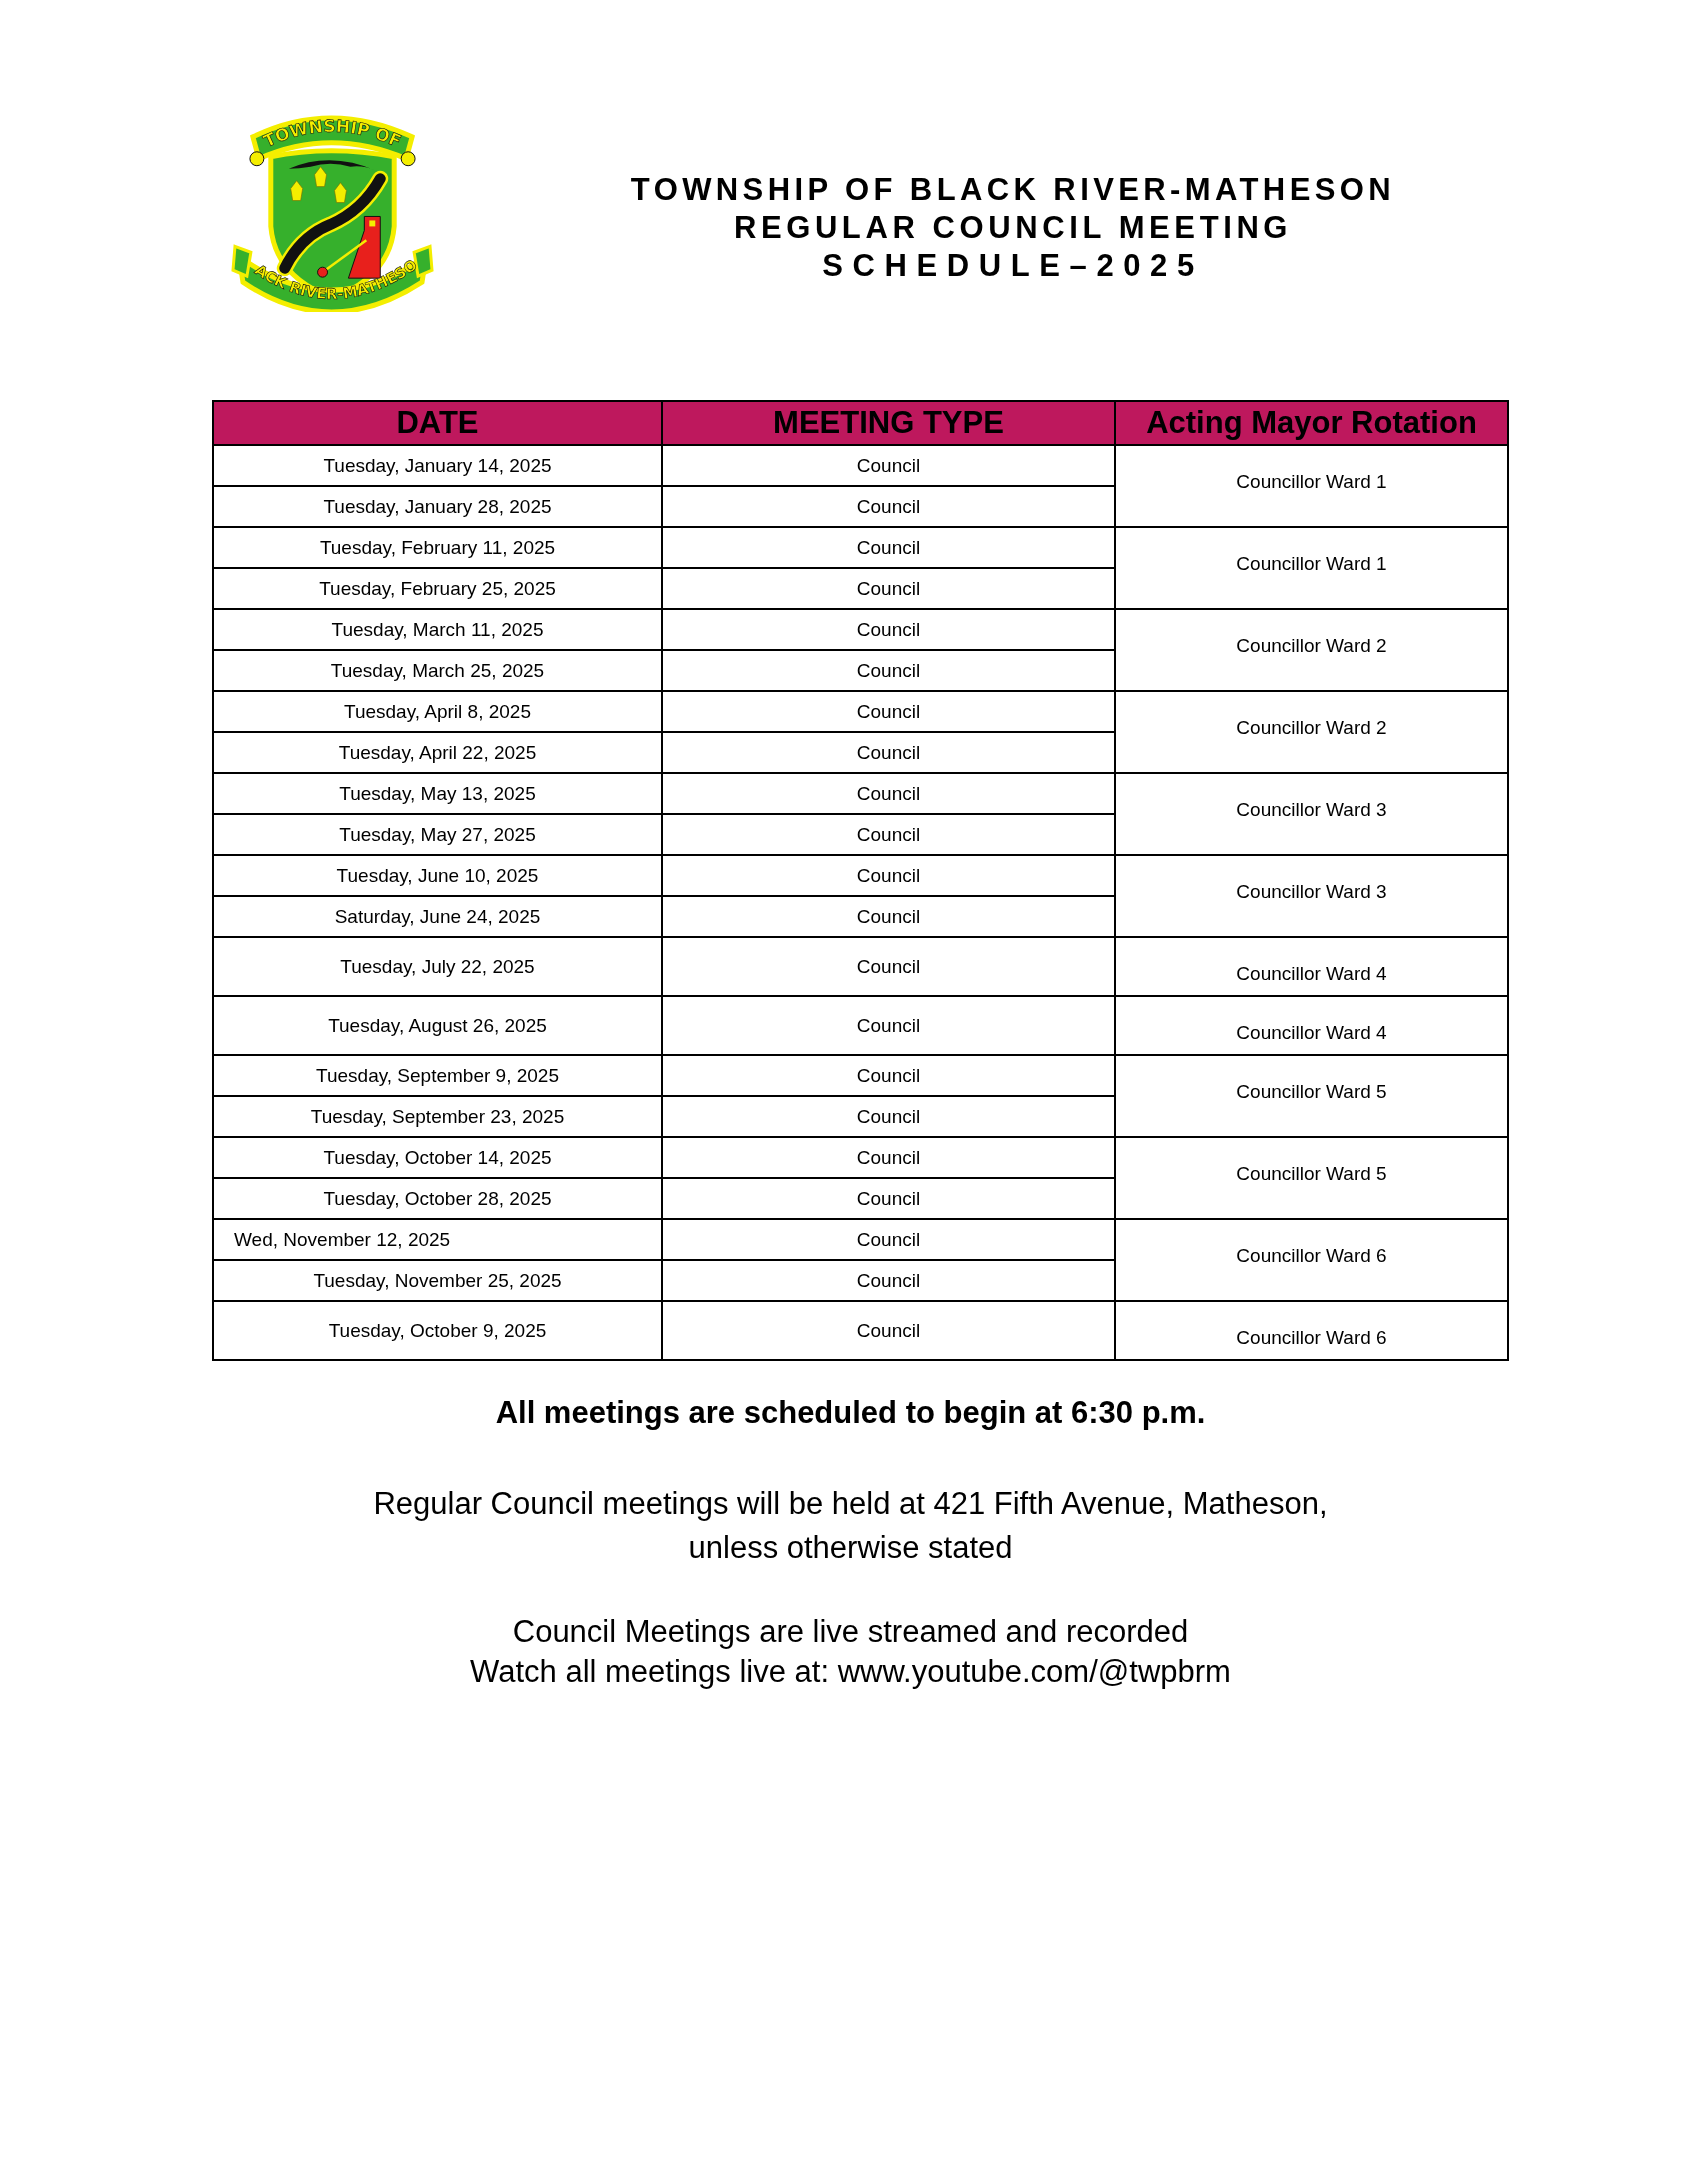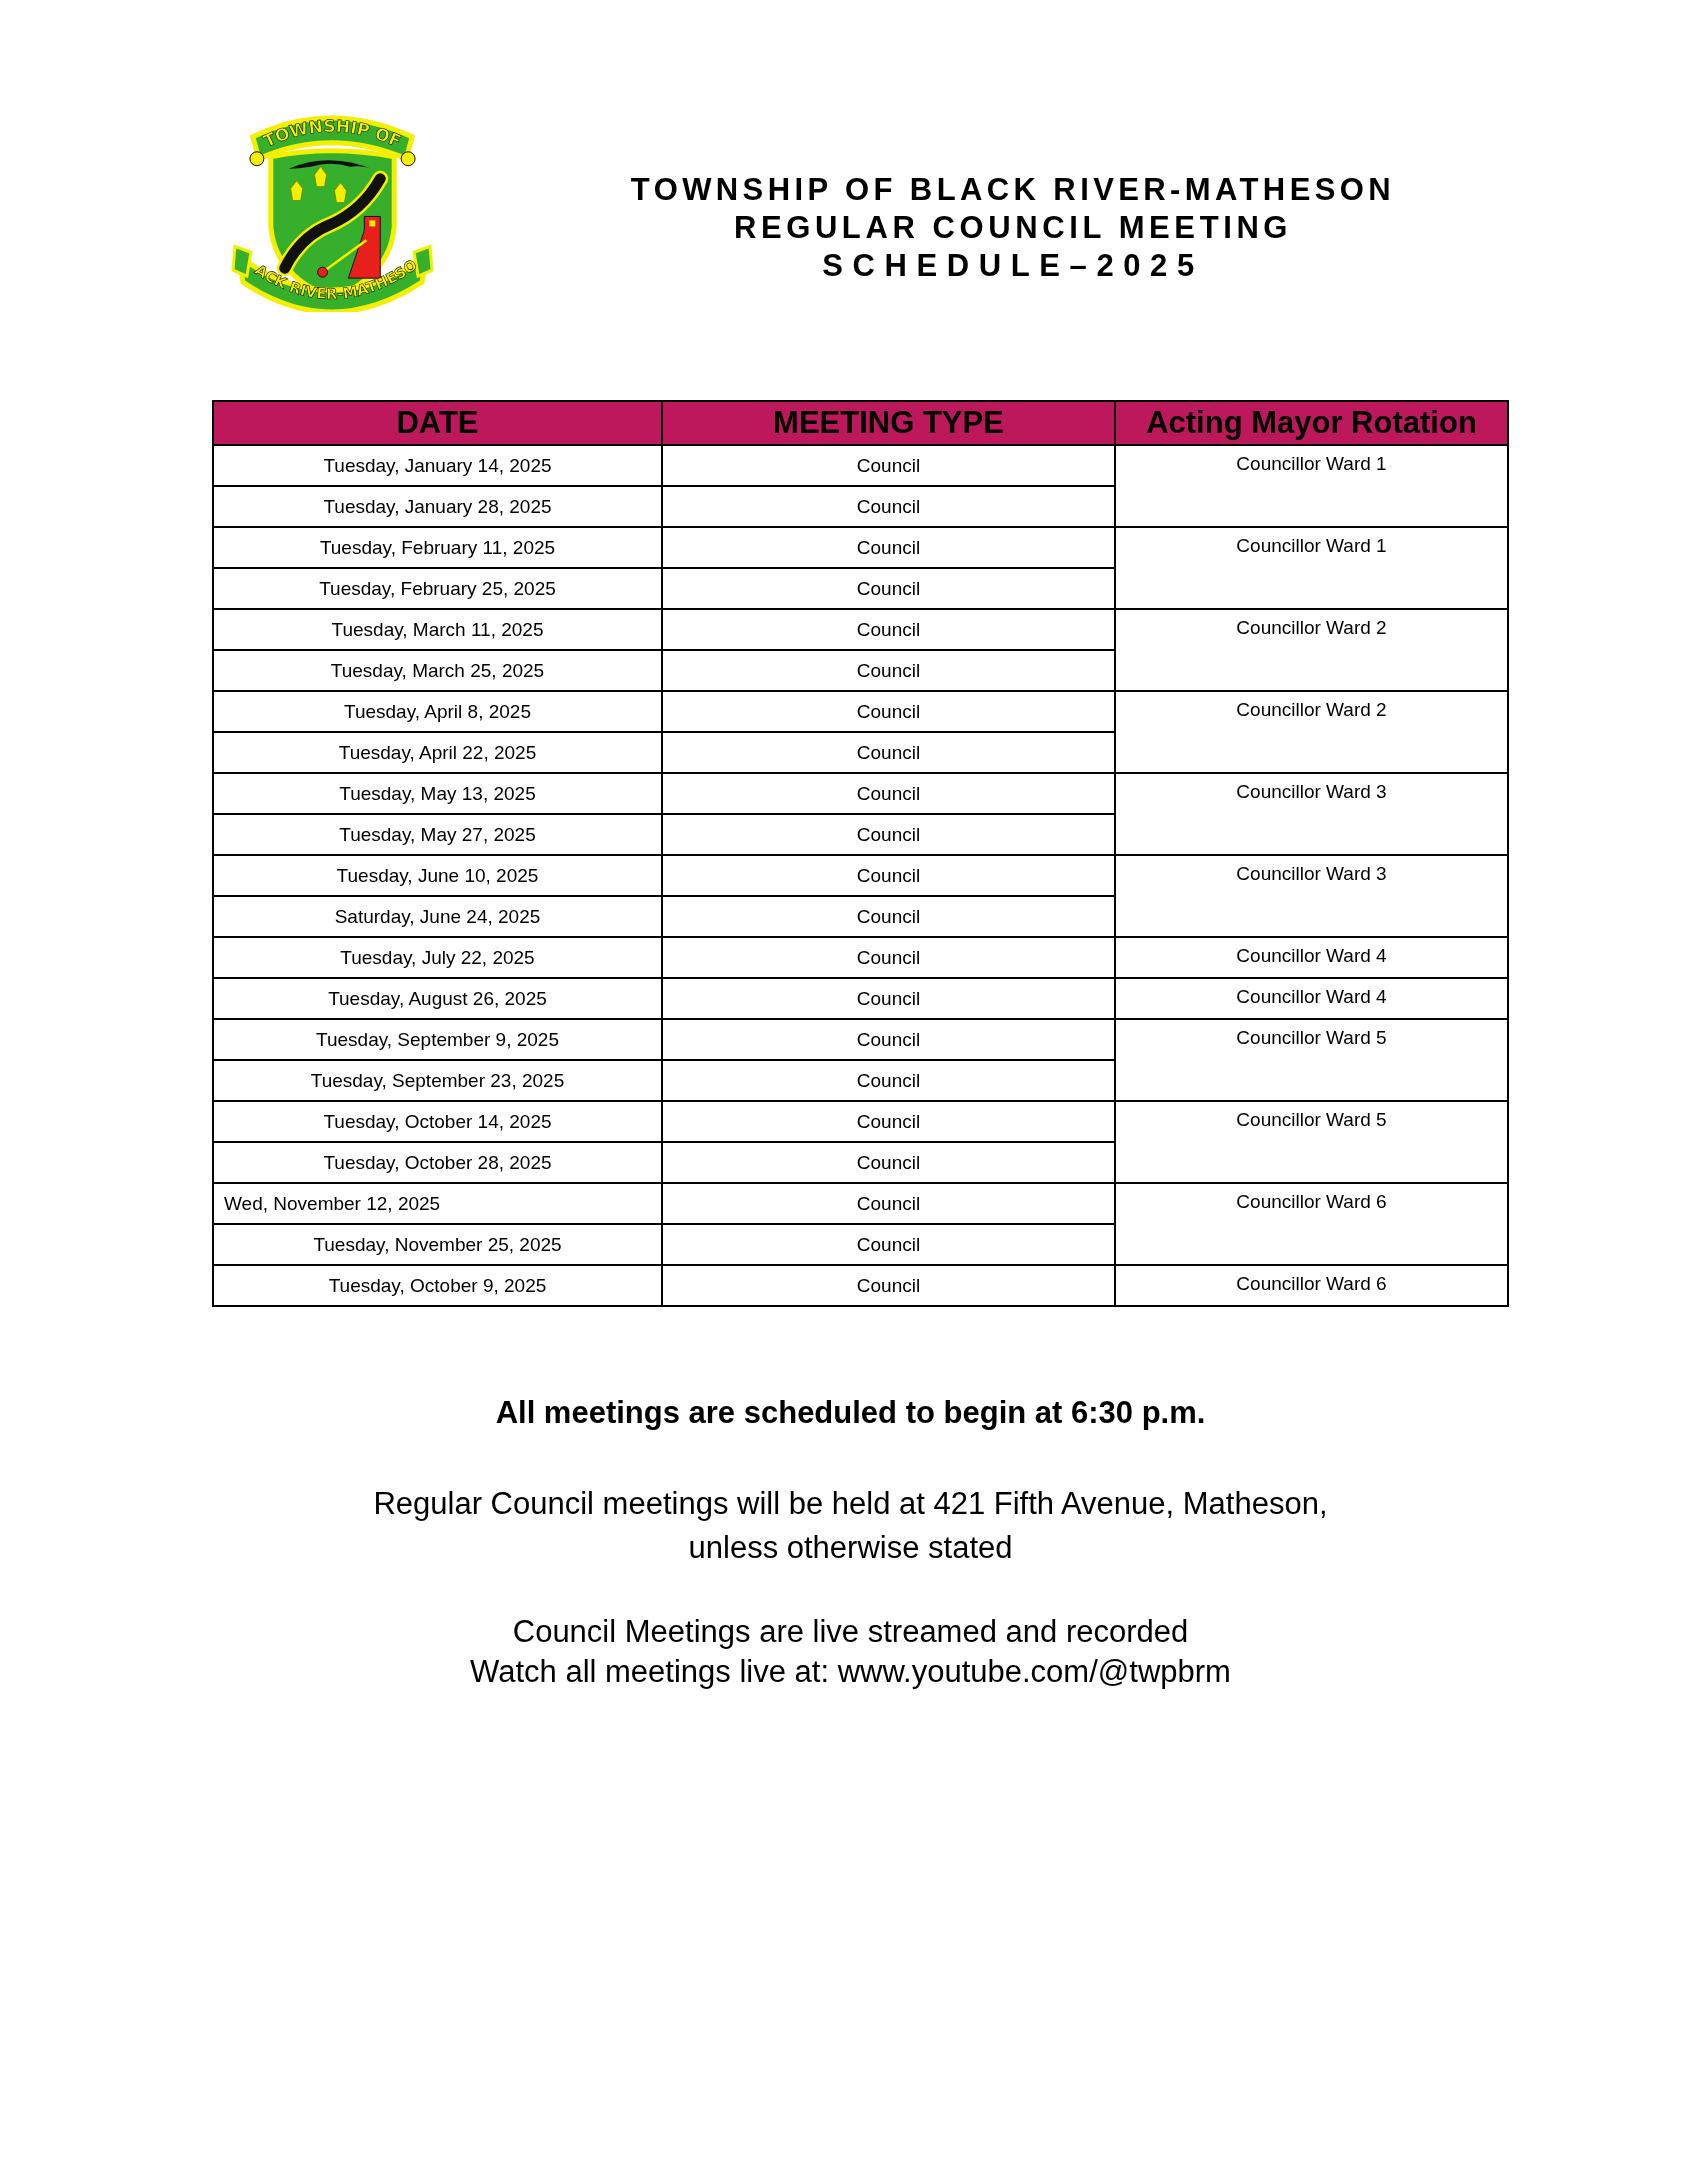--- a/index.html
+++ b/index.html
@@ -58,25 +58,25 @@
       height: 42px;
       font-weight: bold;
       font-size: 31px;
     }
     table.schedule td {
       height: 39px;
       vertical-align: middle;
     }
     table.schedule td.rot {
       vertical-align: top;
-      padding-top: 0;
+      padding-top: 18px;
     }
     table.schedule td.date-cell.wed {
       text-align: left;
-      padding-left: 10px;
+      padding-left: 20px;
     }
     col.c1 { width: 449px; }
     col.c2 { width: 453px; }
     col.c3 { width: 393px; }
 
     .footer {
       position: absolute;
       left: 0;
       width: 1701px;
       text-align: center;

